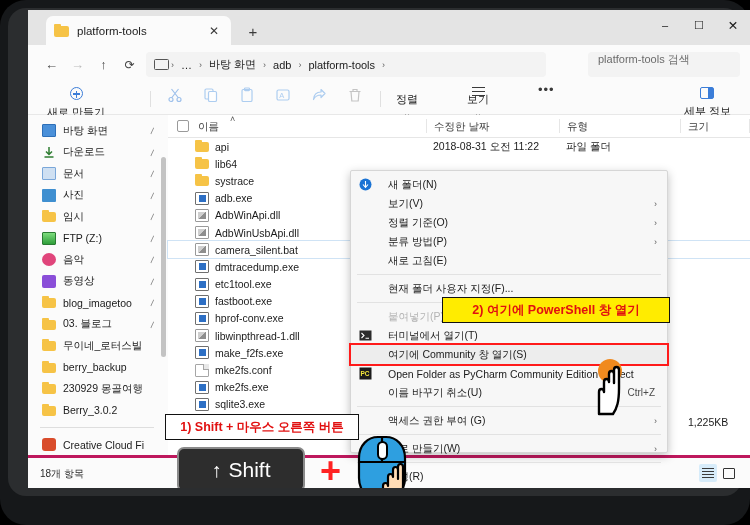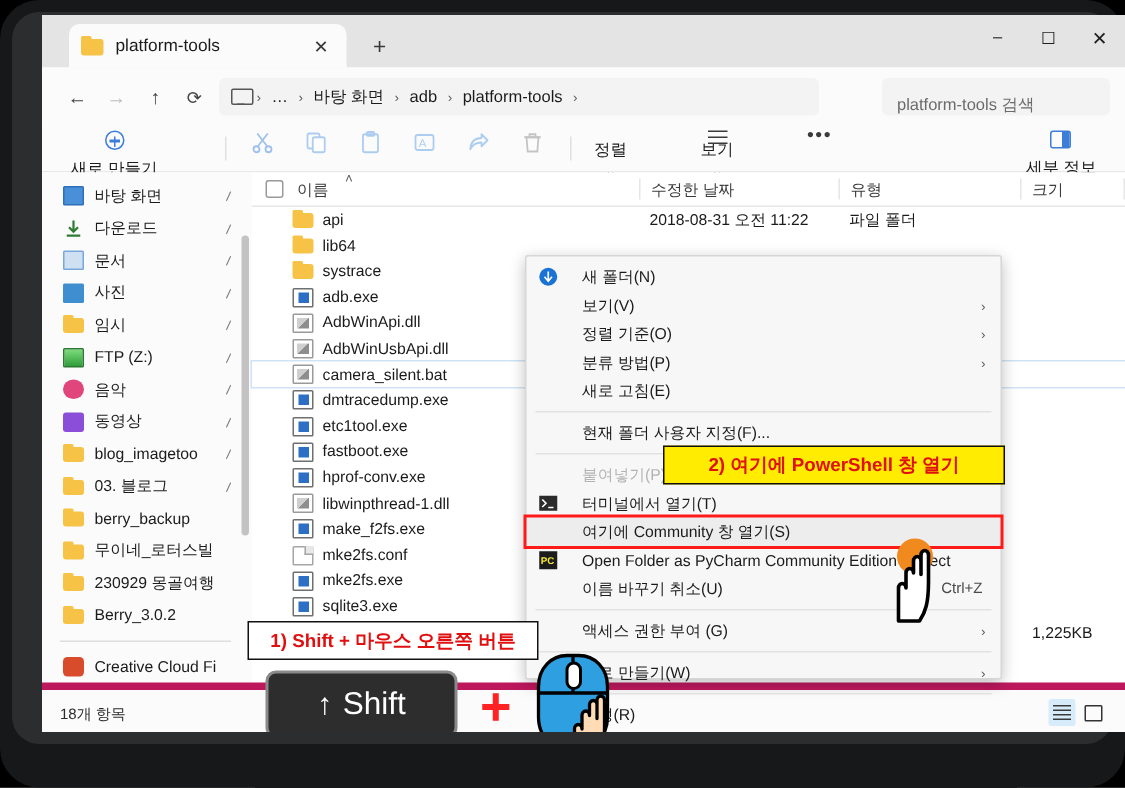--- a/index.html
+++ b/index.html
@@ -65,21 +65,21 @@
     padding:0 8px; gap:1px;
   }
   .crumb { font-size:11px; color:#1b1b1b; padding:2px 5px; border-radius:3px; white-space:nowrap; cursor:pointer;}
   .crumb-sep { font-size:9px; color:#5b5b5b; padding:0 1px; }
   .pc-ico { width:13px; height:12px; position:relative; margin-right:2px; flex:none;}
   .pc-ico::before{content:"";position:absolute;left:0;top:0;width:13px;height:9px;
     border:1.3px solid #555; border-radius:1.5px;}
   .pc-ico::after{content:"";position:absolute;left:4px;top:10px;width:5px;height:1.6px;background:#555;}
   .searchbox {
     position:absolute; left:560px; top:7px; width:152px; height:25px;
-    background:#f3f3f3; border-radius:4px; display:flex; align-items:flex-end; padding:0 10px;
+    background:#f3f3f3; border-radius:4px; display:flex; align-items:flex-start; padding:0 10px;
   }
   .searchbox span { font-size:11px; color:#6b6b6b; }
 
   
   .toolbar { position:absolute; left:0; top:73px; width:722px; height:32px; background:#fbfbfb;
              border-bottom:1px solid #e8e8e8; }
   .tb { position:absolute; top:4px; height:24px; display:flex; align-items:center;
         gap:5px; font-size:11px; color:#1b1b1b; cursor:pointer; padding:0 5px;flex-direction:column; }
   .tb-sep { position:absolute; top:8px; width:1px; height:16px; background:#e0e0e0; }
   .plus-circ { width:13px;height:13px;border:1.2px solid #3b7dd8;border-radius:50%;
@@ -137,21 +137,21 @@
   .dll-ico{border:1.2px solid #9a9a9a;border-radius:1px;background:#fff;}
   .dll-ico::after{content:"";position:absolute;left:2px;top:2px;width:8px;height:7px;
     background:linear-gradient(135deg,#cfcfcf 50%,#8e8e8e 50%);}
   
   .file-ico{border:1.2px solid #a6a6a6;border-radius:1px;background:#fff;}
   .file-ico::after{content:"";position:absolute;right:-1px;top:-1px;width:5px;height:5px;
     background:#e8e8e8;border-left:1.2px solid #a6a6a6;border-bottom:1.2px solid #a6a6a6;}
 
   
   .statusbar { position:absolute; left:0; top:445px; width:722px; height:33px; background:#fbfbfb;
-               border-top:5px solid #be185d; }
+               border-top:3px solid #be185d; }
   .status-text { position:absolute; left:12px; top:9px; font-size:10px; color:#2b2b2b; }
   .viewtoggles { position:absolute; right:12px; top:6px; display:flex; gap:3px; }
   .vt { width:18px; height:18px; display:flex; align-items:center; justify-content:center;
         cursor:pointer; border-radius:2px; }
   .vt.active { background:#d7ecfa; }
 
   
   .ctxmenu {
     position:absolute; left:322px; top:160px; width:318px; height:283px;
     background:#f7f7f7; border:1px solid #d6d6d6; border-radius:2px;
@@ -374,25 +374,25 @@
             <span>blog_imagetoo</span>
             <span class="pin">\</span>
           </div>
           <div class="side-item">
             <span class="sico f-ico f-y"></span>
             <span>03. 블로그</span>
             <span class="pin">\</span>
           </div>
           <div class="side-item">
             <span class="sico f-ico f-y"></span>
+            <span>무이네_로터스빌</span>
+          </div>
+          <div class="side-item">
+            <span class="sico f-ico f-y"></span>
             <span>berry_backup</span>
-          </div>
-          <div class="side-item">
-            <span class="sico f-ico f-y"></span>
-            <span>무이네_로터스빌</span>
           </div>
           <div class="side-item">
             <span class="sico f-ico f-y"></span>
             <span>230929 몽골여행</span>
           </div>
           <div class="side-item">
             <span class="sico f-ico f-y"></span>
             <span>Berry_3.0.2</span>
           </div>
 

